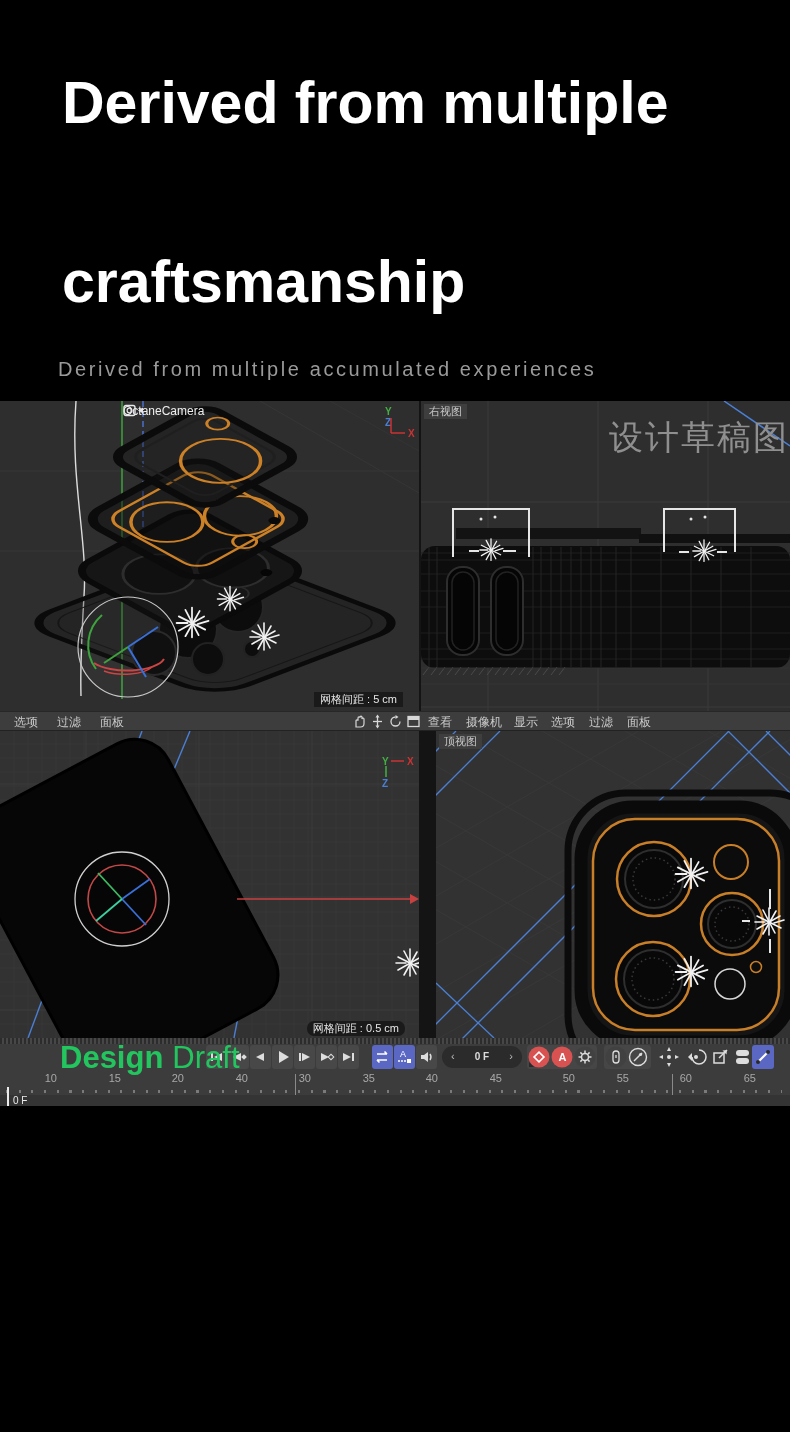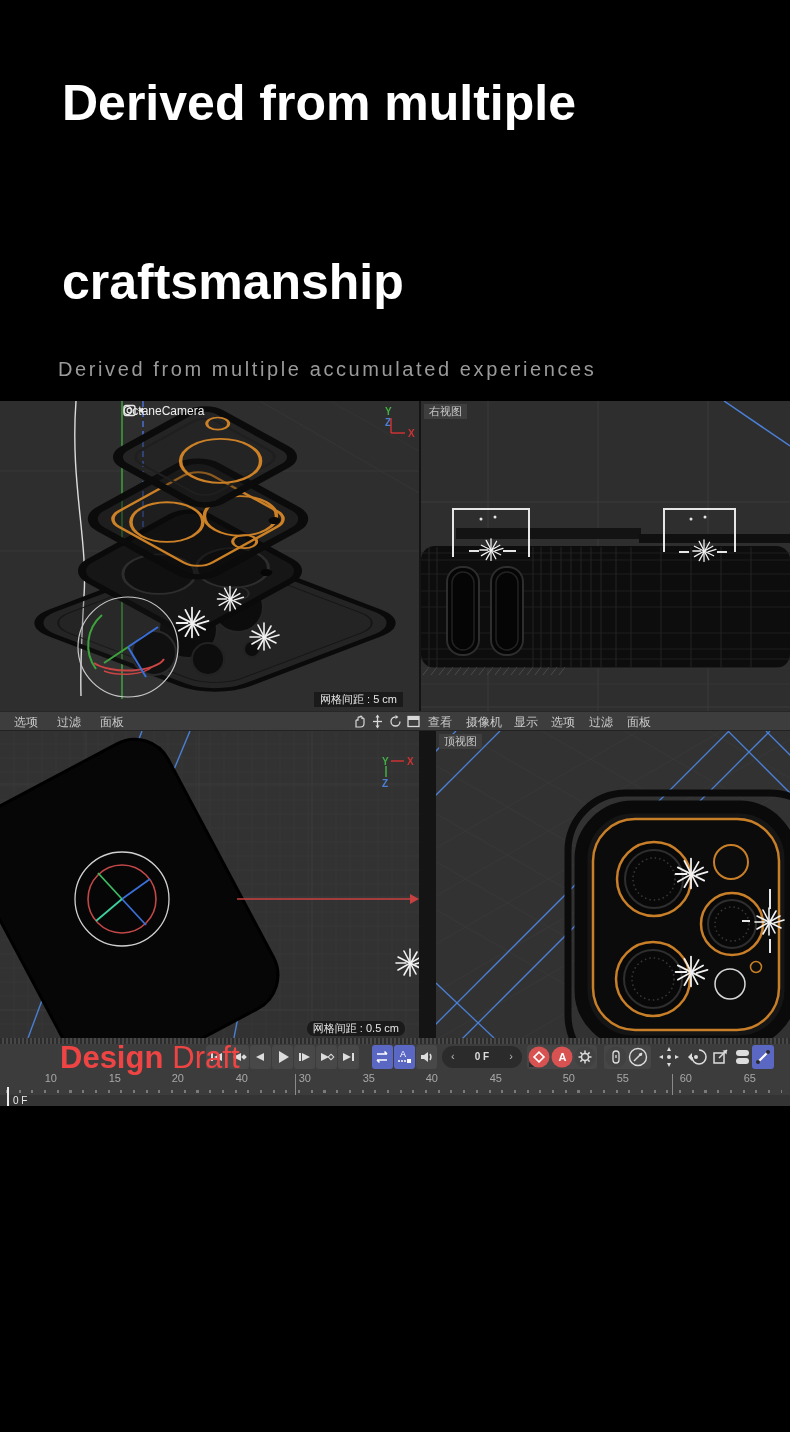--- a/index.html
+++ b/index.html
@@ -1,21 +1,21 @@
 <!DOCTYPE html>
 <html><head>
 <meta charset="utf-8">
 <style>
   html,body{margin:0;padding:0;}
   body{width:790px;height:1432px;background:#000;position:relative;overflow:hidden;
        font-family:"Liberation Sans",sans-serif;}
   .abs{position:absolute;}
   
   .hero-title{position:absolute;left:62px;top:74px;color:#fff;font-weight:700;
-              font-size:50px;line-height:59.5px;white-space:pre;}
+              font-size:59px;line-height:59.5px;white-space:pre;}
   .hero-sub{position:absolute;left:58px;top:358px;font-size:20px;color:#9a9a9a;
             letter-spacing:2.6px;white-space:pre;}
   
   .editor{position:absolute;left:0;top:401px;width:790px;height:637px;background:#141414;}
   .vp{position:absolute;overflow:hidden;}
   #vp-tl{left:0;top:0;width:419px;height:310px;}
   #vp-tr{left:421px;top:0;width:369px;height:310px;}
   #vp-bl{left:0;top:330px;width:419px;height:307px;}
   #vp-br{left:421px;top:330px;width:385px;height:307px;margin-left:15px;}
   .vp svg{position:absolute;left:0;top:0;}
@@ -45,21 +45,21 @@
   .ffield .rt{position:absolute;right:9px;top:4px;color:#bbb;}
   .ffield .val{position:absolute;left:0;right:0;top:5px;text-align:center;font-weight:bold;font-size:10px;}
   .cgroup{position:absolute;top:7px;height:24px;background:#464646;border-radius:3px;}
   .ruler-num{position:absolute;top:34px;width:26px;text-align:right;font-size:11px;color:#a8a8a8;}
   .ticks{position:absolute;left:6px;right:8px;top:52px;height:3px;
          background:repeating-linear-gradient(90deg,#7a7a7a 0 2px,transparent 2px 12.7px);}
   .f0row{position:absolute;left:0;right:0;top:57px;height:11px;background:#343434;}
   .playhead{position:absolute;left:7px;top:49px;width:2px;height:19px;background:#ececec;}
   .f0label{position:absolute;left:13px;top:57px;font-size:10px;color:#ececec;}
   .longtick{position:absolute;top:36px;width:1px;height:21px;background:#8a8a8a;}
-  .design-draft{position:absolute;left:60px;top:1040px;font-size:31px;color:#ef4444;z-index:6;}
+  .design-draft{position:absolute;left:60px;top:1040px;font-size:31px;color:#22c55e;z-index:6;}
   .design-draft .b{font-weight:700;}
   .design-draft .l{font-weight:400;margin-left:9px;}
 </style>
 </head>
 <body>
 
 <svg width="0" height="0" style="position:absolute">
   <defs>
     <g id="spk" stroke="#f2f2f2" stroke-width="1.6" stroke-linecap="round" fill="none">
       <line x1="0" y1="-14" x2="0" y2="13"></line>
@@ -230,20 +230,21 @@
         <line x1="98" y1="274" x2="104" y2="266"></line>
           <line x1="106" y1="274" x2="112" y2="266"></line>
         <line x1="114" y1="274" x2="120" y2="266"></line>
           <line x1="122" y1="274" x2="128" y2="266"></line>
         <line x1="130" y1="274" x2="136" y2="266"></line>
           <line x1="138" y1="274" x2="144" y2="266"></line>
       </g>
       <line x1="0" y1="267" x2="369" y2="267" stroke="#333" stroke-width="1"></line>
     </svg>
     <div class="vp-label">右视图</div>
+    <div class="watermark">设计草稿图</div>
   </div>
 
   <div class="menubar">
     <span class="mi" style="left:14px">选项</span>
     <span class="mi" style="left:57px">过滤</span>
     <span class="mi" style="left:100px">面板</span>
     <svg class="nav-ic" style="left:352px" viewBox="0 0 15 15">
       <path d="M4,13 V7 q0,-1.2 1,-1.2 t1,1 V4 q0,-1.2 1,-1.2 t1,1 V3.4 q0,-1.2 1,-1.2 t1,1 V5 q0.3,-1 1,-1 t1,1 v4.5 q0,3.5 -3.5,3.5 z" fill="none" stroke="#d8d8d8" stroke-width="1.2"></path>
     </svg>
     <svg class="nav-ic" style="left:370px" viewBox="0 0 15 15">

